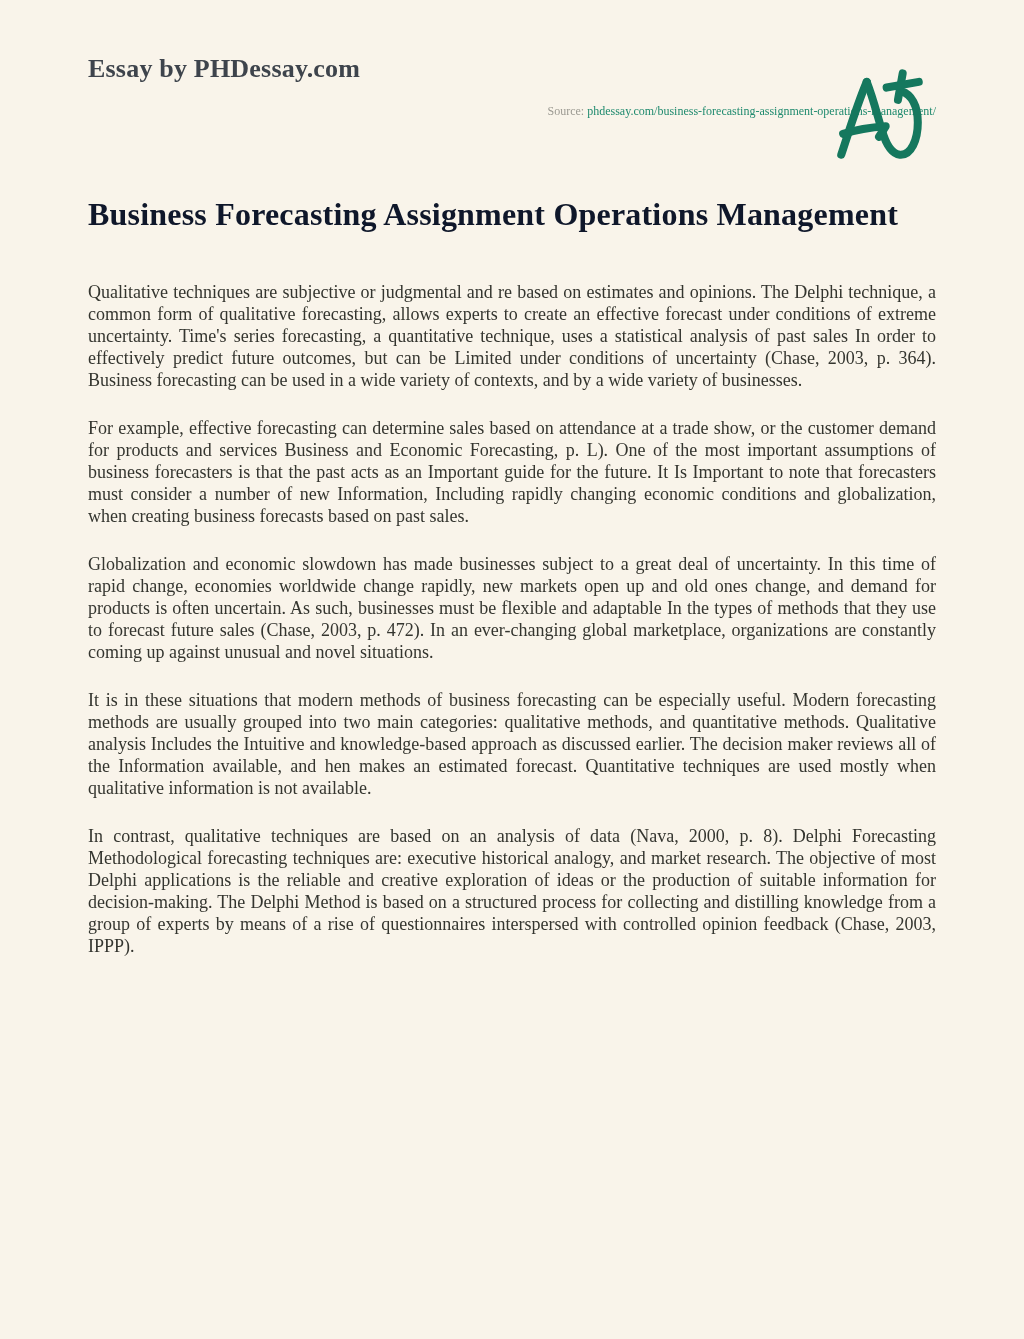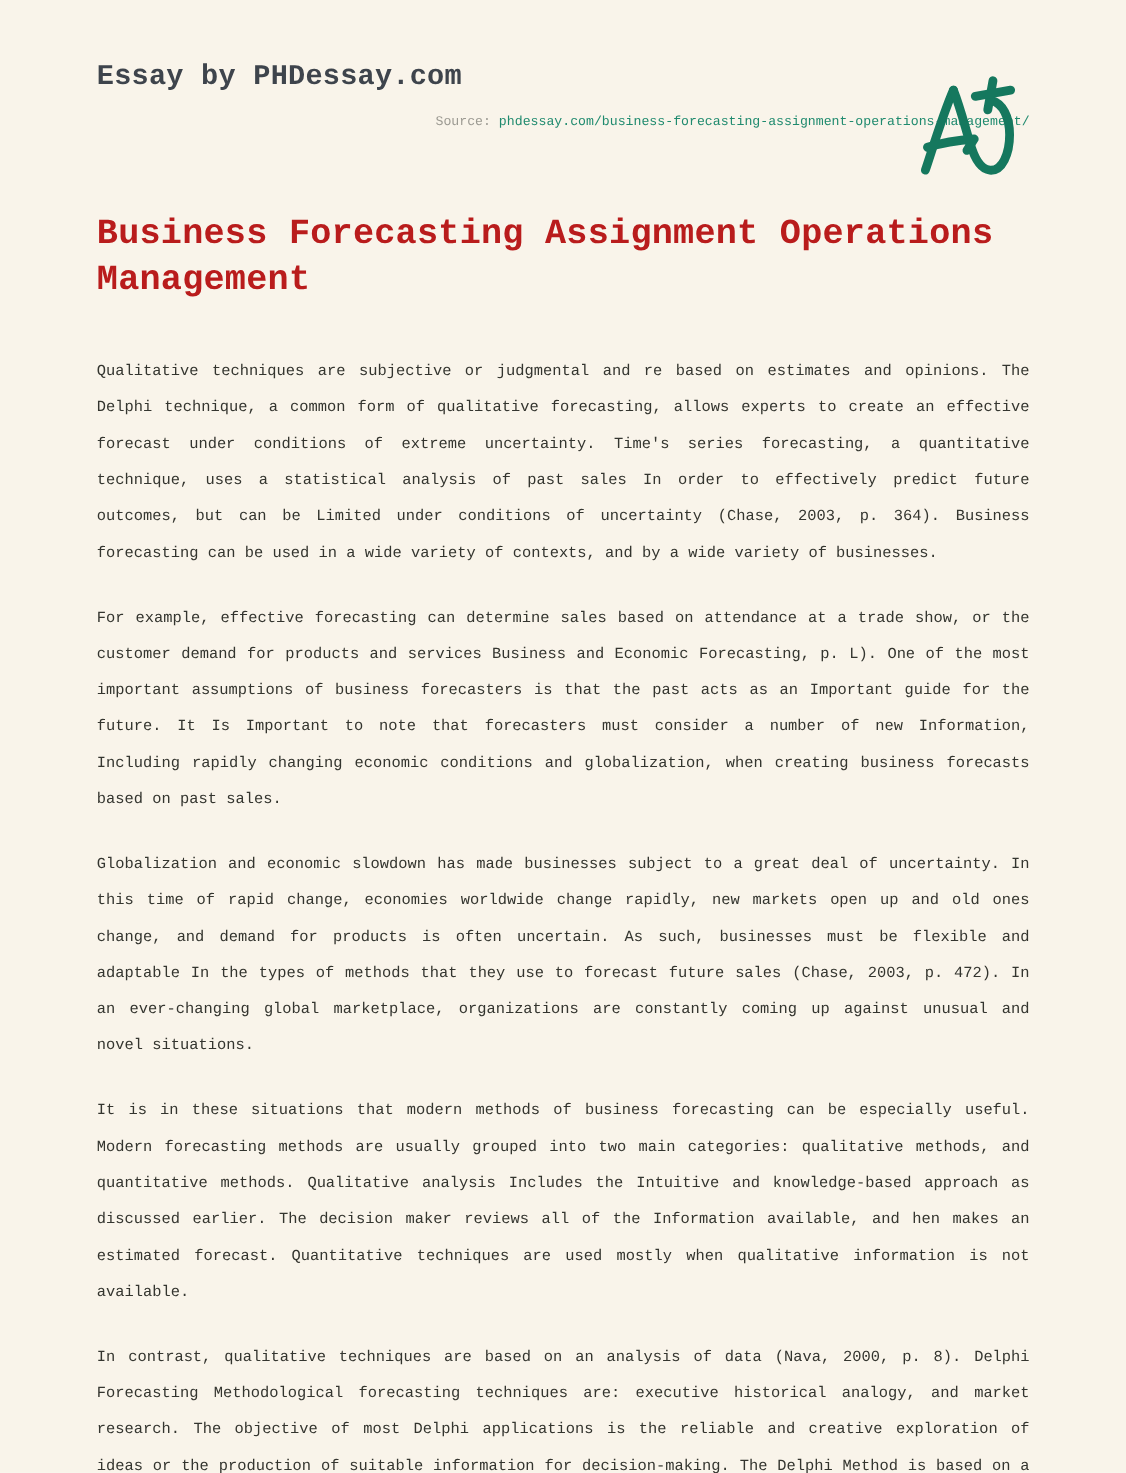--- a/index.html
+++ b/index.html
@@ -2,21 +2,21 @@
 <html><head>
 <meta charset="utf-8">
 <style>
   html, body { margin: 0; padding: 0; }
   .canvas {
     width: 1024px;
     height: 1339px;
     background: #f9f4ea;
     overflow: hidden;
     position: relative;
-    font-family: Liberation Mono, monospace;
+    font-family: Liberation Serif, serif;
   }
   .content {
     padding: 54px 88px 0 88px;
     box-sizing: border-box;
   }
   .byline {
     font-size: 26px;
     font-weight: 700;
     color: #3e444c;
     margin: 0 0 20px 0;
@@ -37,29 +37,29 @@
     top: 66px;
     right: 92px;
     width: 104px;
     height: 98px;
   }
   .logo svg { width: 100%; height: 100%; }
   .doc-title {
     font-size: 32px;
     line-height: 1.32;
     font-weight: 700;
-    color: #b91c1c;
+    color: #0f172a;
     margin: 74px 0 0 0;
     max-width: 832px;
     letter-spacing: 0.2px;
   }
   .essay { margin-top: 46px; }
   .essay p {
-    font-size: 14px;
-    line-height: 33px;
+    font-size: 18px;
+    line-height: 22px;
     color: #34352f;
     text-align: justify;
     margin: 0 0 26px 0;
   }
 </style>
 </head>
 <body>
 
 <div class="canvas">
   <div class="content">

